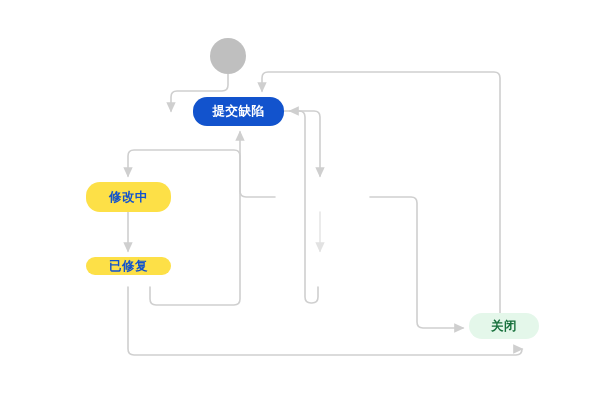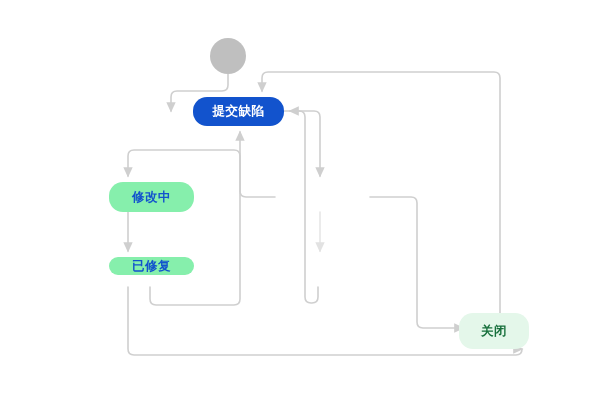--- a/index.html
+++ b/index.html
@@ -35,23 +35,22 @@
     font-weight: bold;
     letter-spacing: 0.5px;
     white-space: nowrap;
     z-index: 3;
   }
   .node-active {
     background: #1253cd;
     color: #ffffff;
   }
   .node-blue {
-    background: #86efac;
+    background: #fde047;
     color: #1253cd;
-    margin-left: 23px;
   }
   .node-green {
     background: #e4f7ea;
     color: #17703c;
   }
   .start-dot {
     position: absolute;
     border-radius: 50%;
     background: #bfbfbf;
     z-index: 2;
@@ -112,17 +111,17 @@
   <div class="node node-blue" style="left:86px; top:182px; width:85px; height:30px;">
     <span>修改中</span>
   </div>
 
   <div class="node node-blue" style="left:86px; top:257px; width:85px; height:18px;">
     <span>已修复</span>
   </div>
 
 
 
-  <div class="node node-green" style="left:459px; top:313px; width:70px; height:36px;">
+  <div class="node node-green" style="left:469px; top:313px; width:70px; height:26px;">
     <span>关闭</span>
   </div>
 
 </div>
 
 </body></html>

